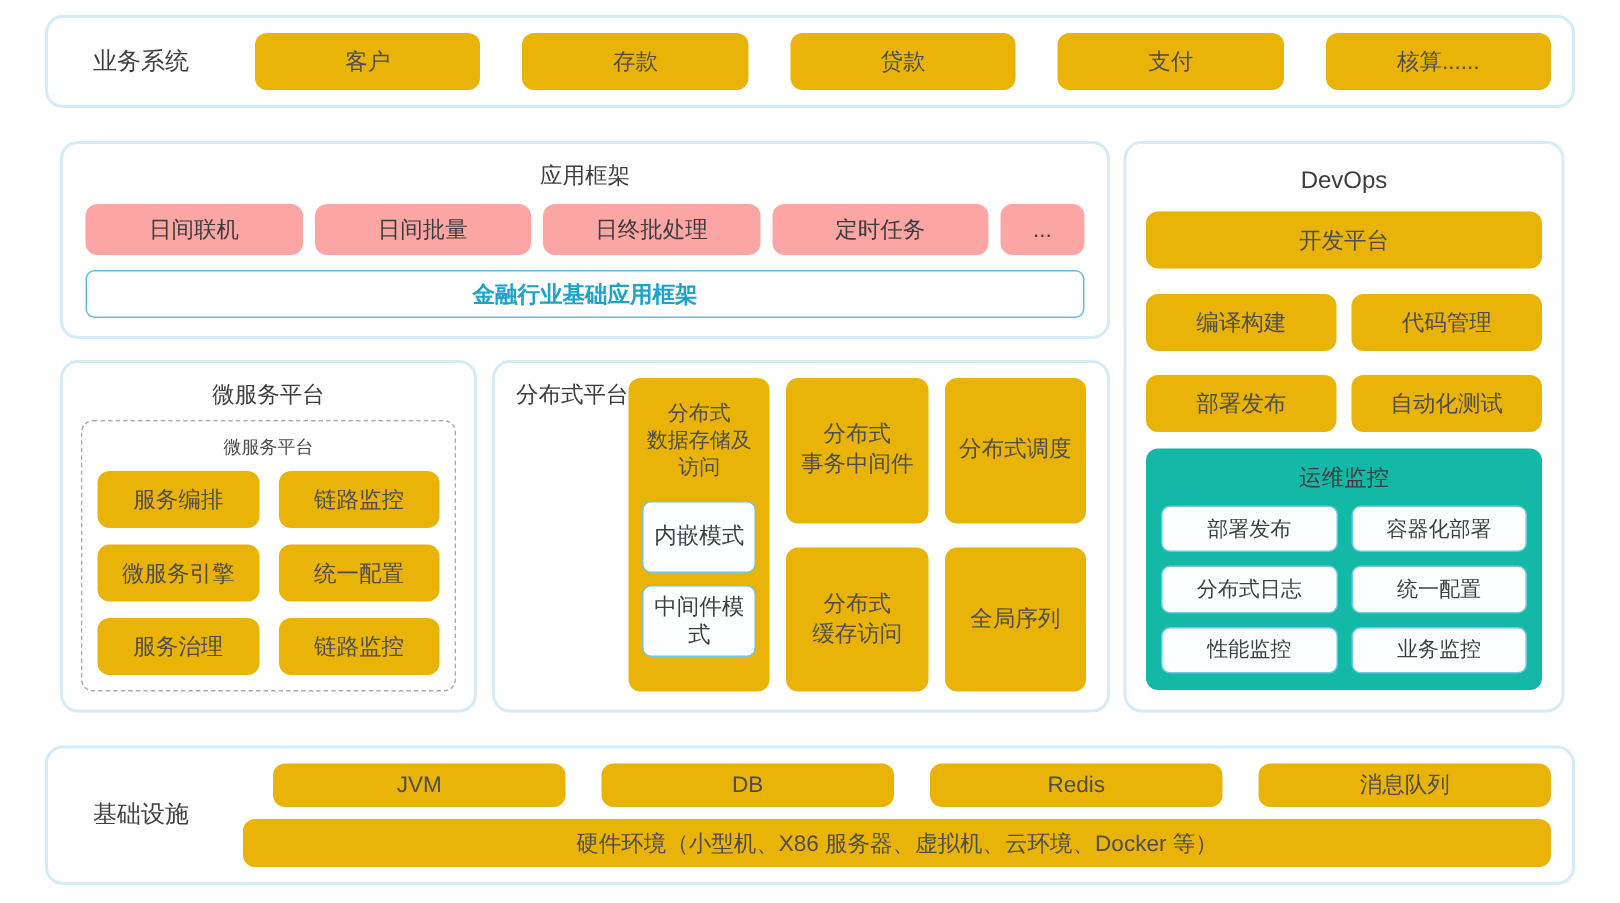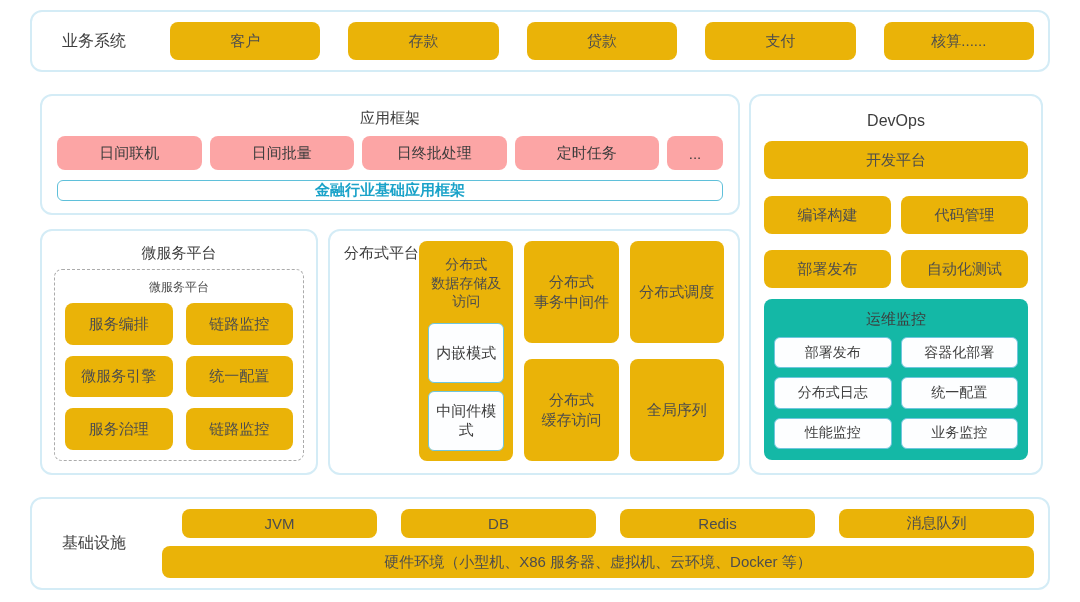--- a/index.html
+++ b/index.html
@@ -83,21 +83,21 @@
 
   .dist { flex: 1; padding: 10px 14px 12px; display: flex; flex-direction: row; }
   .dist .sec-title { height: 24px; line-height: 24px; margin-bottom: 6px; }
   .dist-grid { flex: 1; display: grid; grid-template-columns: 1fr 1fr 1fr; grid-template-rows: 1fr 1fr; gap: 16px 11px; }
   .storage {
     grid-row: 1 / 3;
     flex-direction: column; justify-content: flex-start;
     padding: 10px 9px; gap: 8px;
   }
   .storage-label { white-space: pre-line; line-height: 1.3; font-size: 14px; color: #4d4d4d; margin: 4px 0 5px; flex: none; }
-  .mode-chip { width: 100%; height: 60px; flex: none; font-size: 15px; }
+  .mode-chip { width: 100%; height: 48px; flex: none; font-size: 15px; }
   .cell { white-space: pre-line; line-height: 1.35; }
 
   
   .devops { flex: 1; padding: 12px 13px 13px; display: flex; flex-direction: column; justify-content: flex-end; }
   .devops-title { height: 26px; line-height: 26px; font-size: 16px; margin-bottom: 7px; }
   .platform-chip { height: 38px; flex: none; margin-bottom: 17px; }
   .devops-grid { display: grid; grid-template-columns: 1fr 1fr; gap: 16px 10px; margin-bottom: 11px; }
   .devops-grid .chip { height: 38px; }
   .monitor { flex: 1; background: #14b8a6; border-radius: 8px; padding: 9px 10px 11px; display: flex; flex-direction: column; }
   .monitor .sec-title { height: 22px; line-height: 22px; margin-bottom: 7px; }

